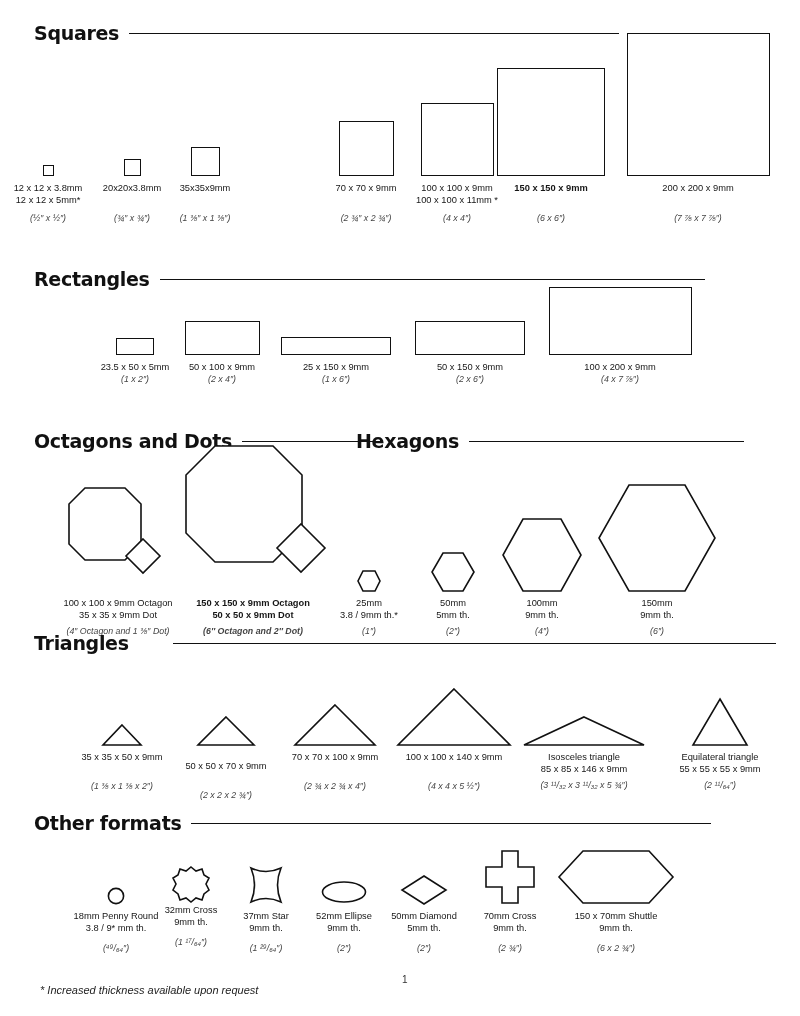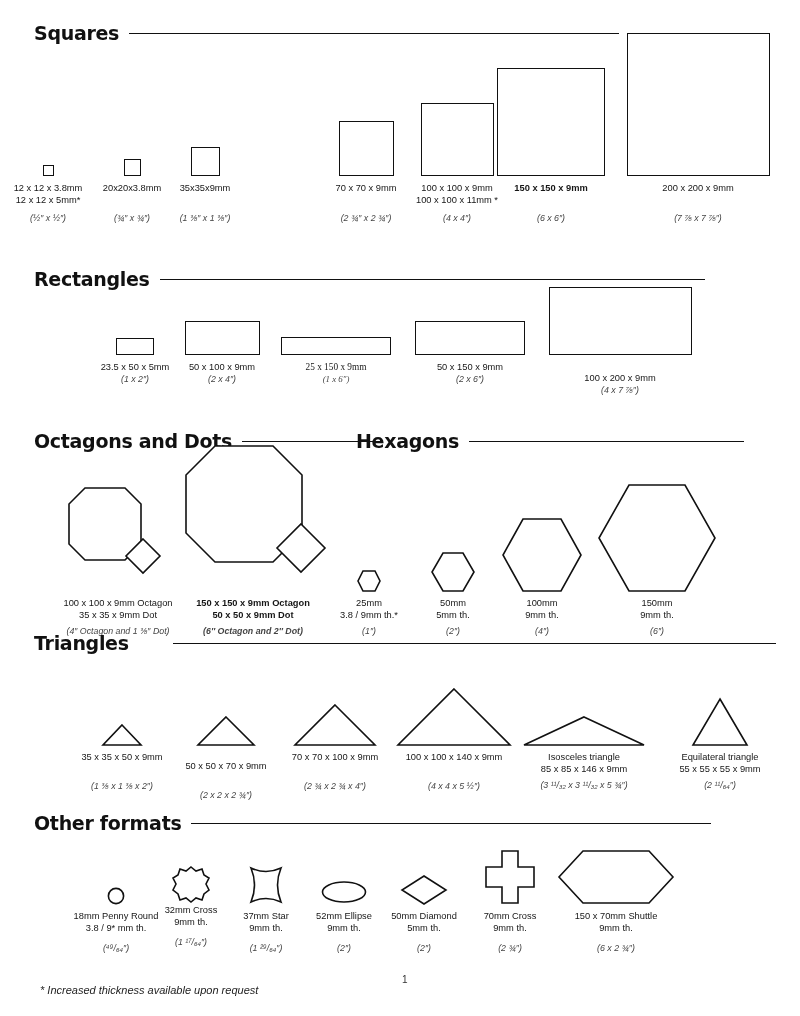--- a/index.html
+++ b/index.html
@@ -161,41 +161,41 @@
   </div>
 
   <div class="item" style="left:178px; top:300px; width:88px;">
     <div class="shape-box" style="height:55px;">
       <div class="rect" style="width:75px;height:34px;"></div>
     </div>
     <div class="caption" style="margin-top:7px;">50 x 100 x 9mm</div>
     <div class="caption-imp">(2 x 4″)</div>
   </div>
 
-  <div class="item" style="left:276px; top:300px; width:120px;font-family:Liberation Serif, serif;">
+  <div class="item" style="left:276px; top:300px; width:120px;">
     <div class="shape-box" style="height:55px;">
       <div class="rect" style="width:110px;height:18px;"></div>
     </div>
     <div class="caption" style="margin-top:7px;">25 x 150 x 9mm</div>
     <div class="caption-imp">(1 x 6″)</div>
   </div>
 
   <div class="item" style="left:406px; top:300px; width:128px;">
     <div class="shape-box" style="height:55px;">
       <div class="rect" style="width:110px;height:34px;"></div>
     </div>
     <div class="caption" style="margin-top:7px;">50 x 150 x 9mm</div>
     <div class="caption-imp">(2 x 6″)</div>
   </div>
 
   <div class="item" style="left:540px; top:268px; width:160px;">
     <div class="shape-box" style="height:87px;">
       <div class="rect" style="width:143px;height:68px;"></div>
     </div>
-    <div class="caption" style="margin-top:18px;">100 x 200 x 9mm</div>
+    <div class="caption" style="margin-top:7px;">100 x 200 x 9mm</div>
     <div class="caption-imp">(4 x 7 ⅞″)</div>
   </div>
 
   <div class="section-head" style="left:34px; top:430px;">
     <span class="title">Octagons and Dots</span>
     <span class="rule" style="width:140px;"></span>
   </div>
 
   <div class="section-head" style="left:356px; top:430px;">
     <span class="title">Hexagons</span>

